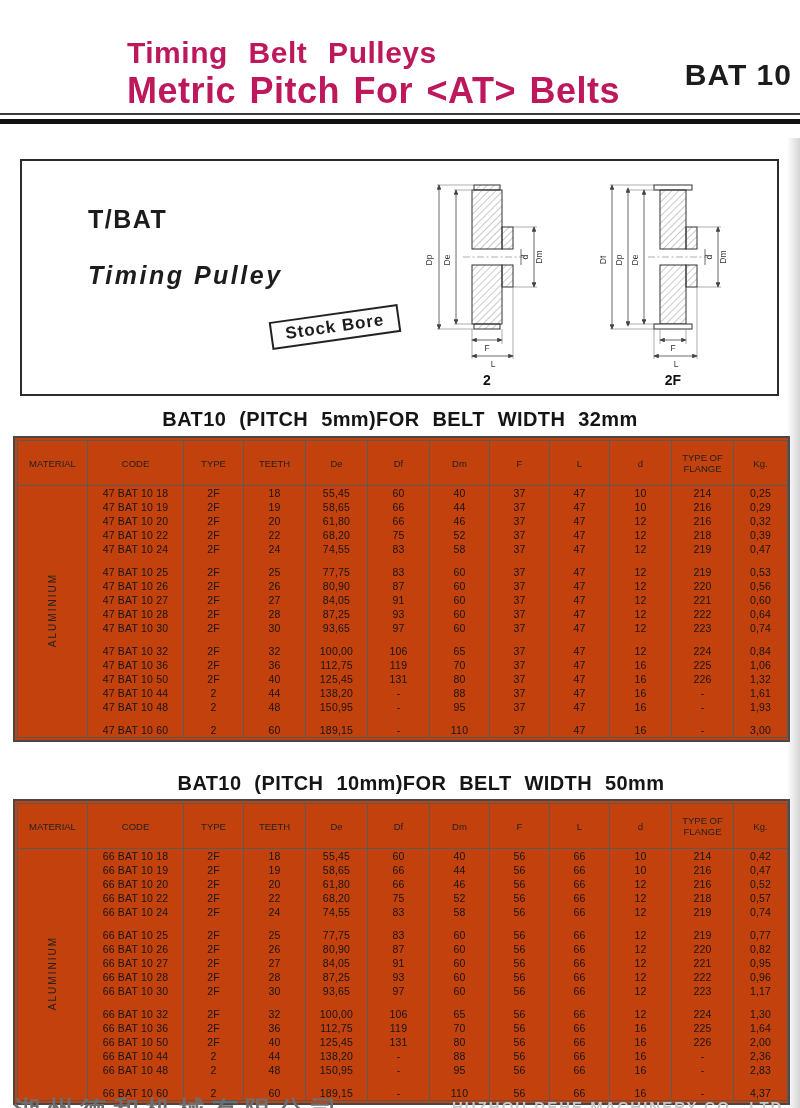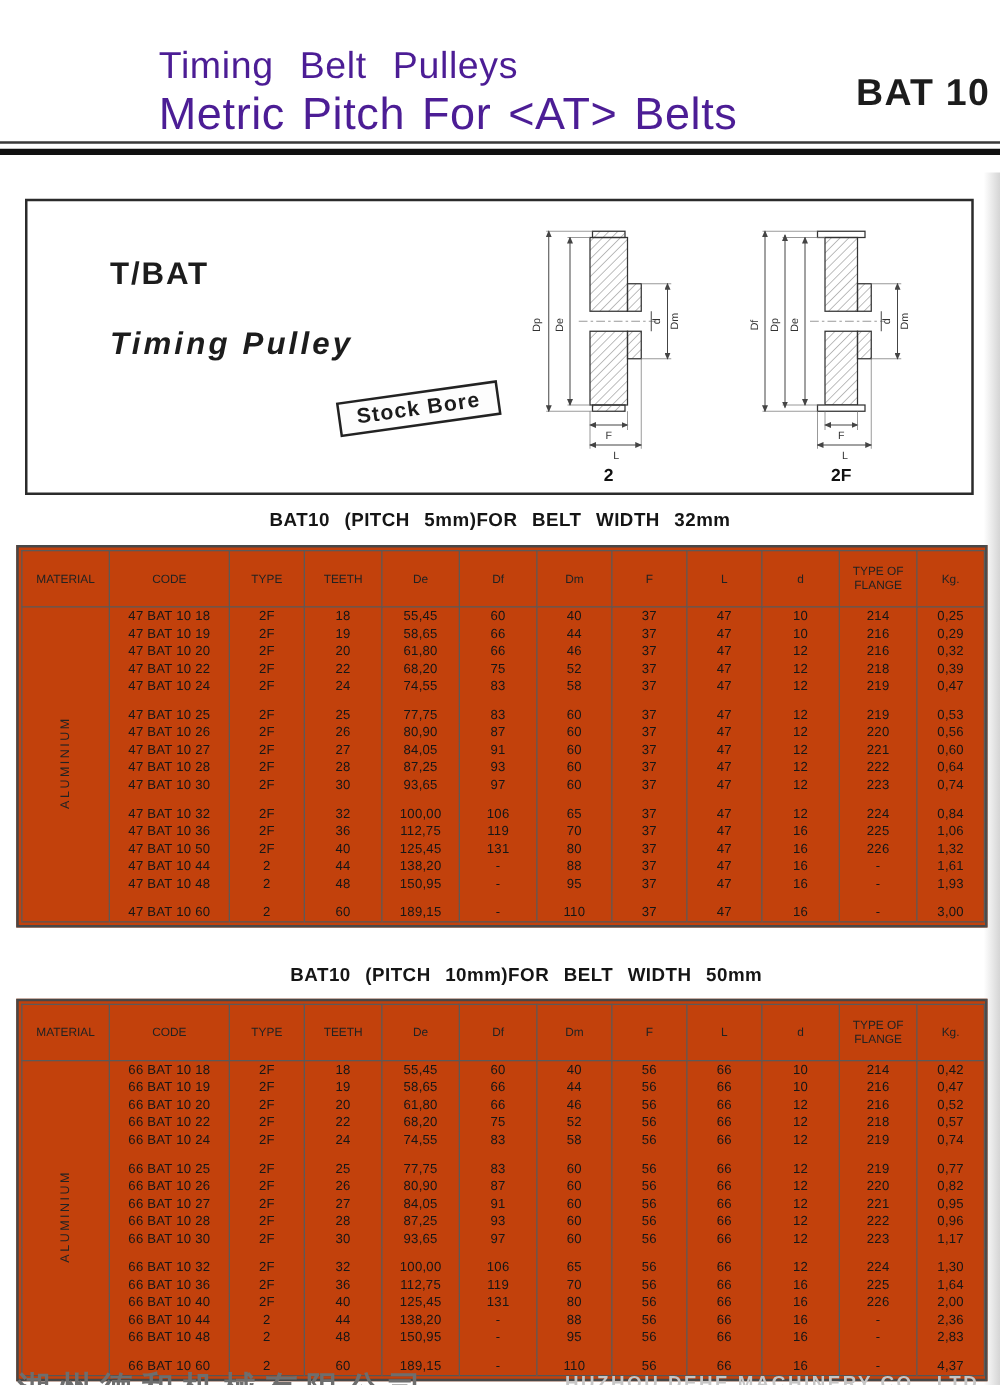--- a/index.html
+++ b/index.html
@@ -1,41 +1,41 @@
 <!DOCTYPE html>
 <html><head>
 <meta charset="utf-8">
 <style>
   html,body{margin:0;padding:0;}
   body{width:800px;height:1108px;position:relative;overflow:hidden;background:#fff;
        font-family:"Liberation Sans", sans-serif;color:#1c1c1c;}
   .page{position:absolute;inset:0;background:#fff;}
 
   
-  .title-block{position:absolute;left:127px;top:34px;font-weight:normal;color:#4c1d95;}
+  .title-block{position:absolute;left:127px;top:34px;font-weight:bold;color:#be185d;}
   .title-line1{font-size:30px;line-height:38px;letter-spacing:.5px;word-spacing:12px;}
   .title-line2{font-size:36px;line-height:38px;letter-spacing:.5px;word-spacing:3px;}
   .series-code{position:absolute;right:8px;top:58px;font-size:30px;font-weight:bold;letter-spacing:1px;}
   .rule-thin{position:absolute;left:0;top:113px;width:800px;height:2px;background:#3a3a3a;}
   .rule-thick{position:absolute;left:0;top:119px;width:800px;height:5px;background:#101010;}
 
   
   .diagram-box{position:absolute;left:20px;top:159px;width:755px;height:233px;border:2px solid #2b2b2b;background:#fff;}
   .d-series{position:absolute;left:66px;top:44px;font-size:25px;font-weight:bold;letter-spacing:1.5px;}
   .d-name{position:absolute;left:66px;top:84px;font-size:25px;font-weight:bold;font-style:italic;letter-spacing:2.5px;margin-top:16px;}
   .stock-bore{position:absolute;left:248px;top:152px;transform:rotate(-8deg);border:2px solid #222;
               padding:2px 13px;font-size:17px;font-weight:bold;letter-spacing:1px;background:#fdfdfd;}
   .drawing{position:absolute;top:16px;}
   .svg2{left:395px;}
   .svg2f{left:578px;}
   .drawing text{font-family:"Liberation Sans",sans-serif;font-size:8.5px;fill:#333;}
   .drawing .figlabel{font-size:14px;font-weight:bold;fill:#111;}
 
   
-  .tbl-title{position:absolute;left:0;width:800px;text-align:center;font-size:15px;font-weight:bold;
+  .tbl-title{position:absolute;left:0;width:800px;text-align:center;font-size:20px;font-weight:bold;
              letter-spacing:.4px;word-spacing:7px;color:#151515;}
   .title1{top:408px;}
   .title2{top:772px;margin-left:21px;}
   .tbl-wrap{position:absolute;left:13px;width:777px;box-sizing:border-box;border:2px solid #474747;
             padding:2px;background:#c2410c;}
   .wrap1{top:436px;}
   .wrap2{top:799px;}
   .data-table{border-collapse:collapse;table-layout:fixed;width:100%;border:1px solid #555;}
   .data-table th,.data-table td{border-left:1px solid #5a5a5a;border-right:1px solid #5a5a5a;
         text-align:center;overflow:hidden;white-space:nowrap;}
@@ -659,21 +659,21 @@
             <td>112,75</td>
             <td>119</td>
             <td>70</td>
             <td>56</td>
             <td>66</td>
             <td>16</td>
             <td>225</td>
             <td>1,64</td>
           </tr>
           <tr>
-            <td>66 BAT 10 40</td>
+            <td>66 BAT 10 50</td>
             <td>2F</td>
             <td>40</td>
             <td>125,45</td>
             <td>131</td>
             <td>80</td>
             <td>56</td>
             <td>66</td>
             <td>16</td>
             <td>226</td>
             <td>2,00</td>

